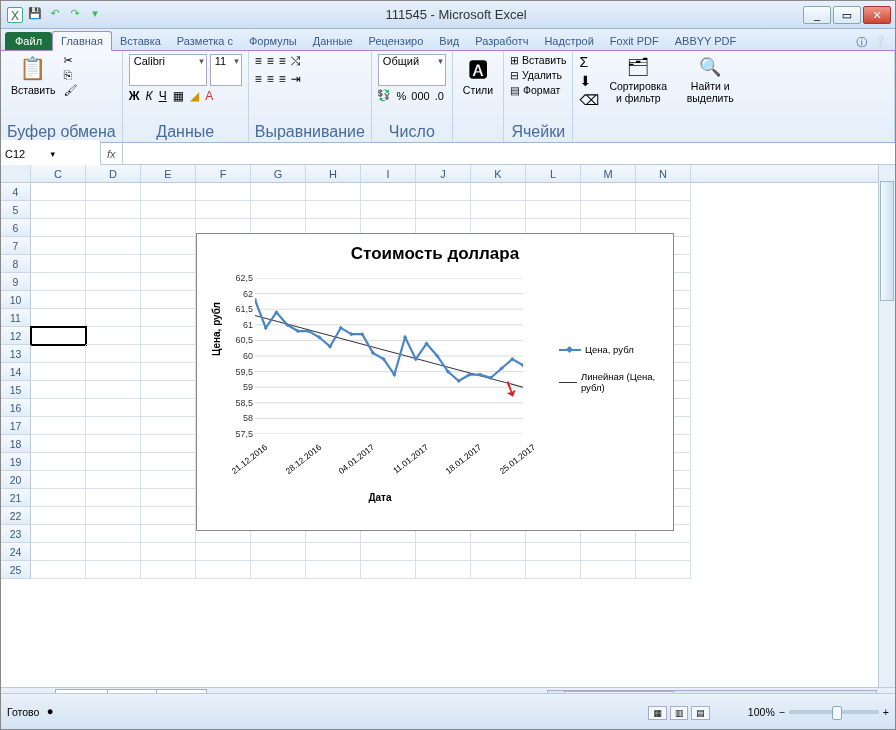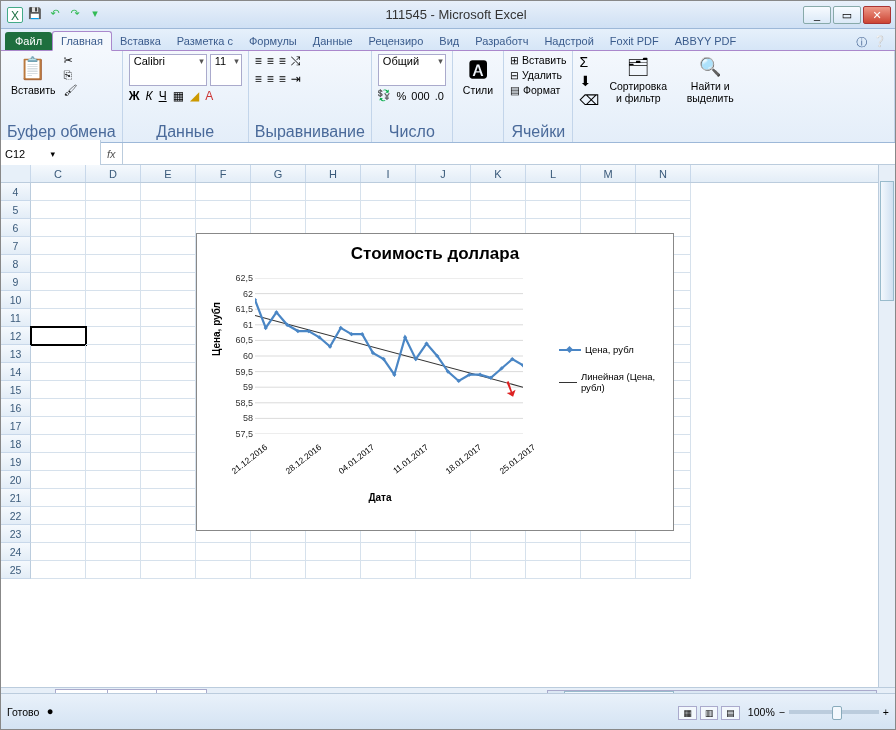--- a/index.html
+++ b/index.html
@@ -78,21 +78,21 @@
 .sheettabs .nv { padding: 0 3px; color: #555; font-size: 9px; }
 .sheettabs .st { padding: 2px 10px; background: #fff; border: 1px solid #aac; border-bottom: none; border-radius: 0 0 3px 3px; margin-right: -1px; }
 .sheettabs .st.active { font-weight: bold; background: #fff; }
 .sheettabs .scroll { margin-left: auto; width: 330px; height: 16px; background: #dce8f4; border: 1px solid #aac; margin-right: 18px; position: relative; }
 .sheettabs .scroll .thumb { position: absolute; left: 16px; width: 110px; top: 0; bottom: 0; background: linear-gradient(#f3f8fd,#cfe0f1); border: 1px solid #9bc; }
 
 
 .status { position: absolute; bottom: 0; left: 0; right: 0; height: 36px; background: linear-gradient(#e9f1fa,#d4e3f3); border-top: 1px solid #bcd; display: flex; align-items: center; font-size: 10.5px; padding: 0 6px; gap: 8px; }
 .status .sp { flex: 1; }
 .status .views span { border: 1px solid #aac; padding: 1px 4px; font-size: 9px; background: #f3f8fd; }
-.status .zoom { display: flex; align-items: center; gap: 4px; }
+.status .zoom { display: flex; align-items: center; gap: 4px; margin-left: 30px; }
 .status .slider { width: 90px; height: 4px; background: #bcd; position: relative; }
 .status .slider::after { content: ''; position: absolute; left: 43px; top: -4px; width: 8px; height: 12px; background: #f3f8fd; border: 1px solid #8ab; border-radius: 2px; }
 
 .vscroll { position: absolute; right: 0; top: 164px; bottom: 42px; width: 17px; background: #e7eff8; border-left: 1px solid #bcd; }
 .vscroll .th { position: absolute; top: 16px; left: 1px; right: 1px; height: 120px; background: linear-gradient(90deg,#f3f8fd,#cfe0f1); border: 1px solid #9bc; }
 </style>
 </head>
 <body>
 
 <div class="titlebar">

